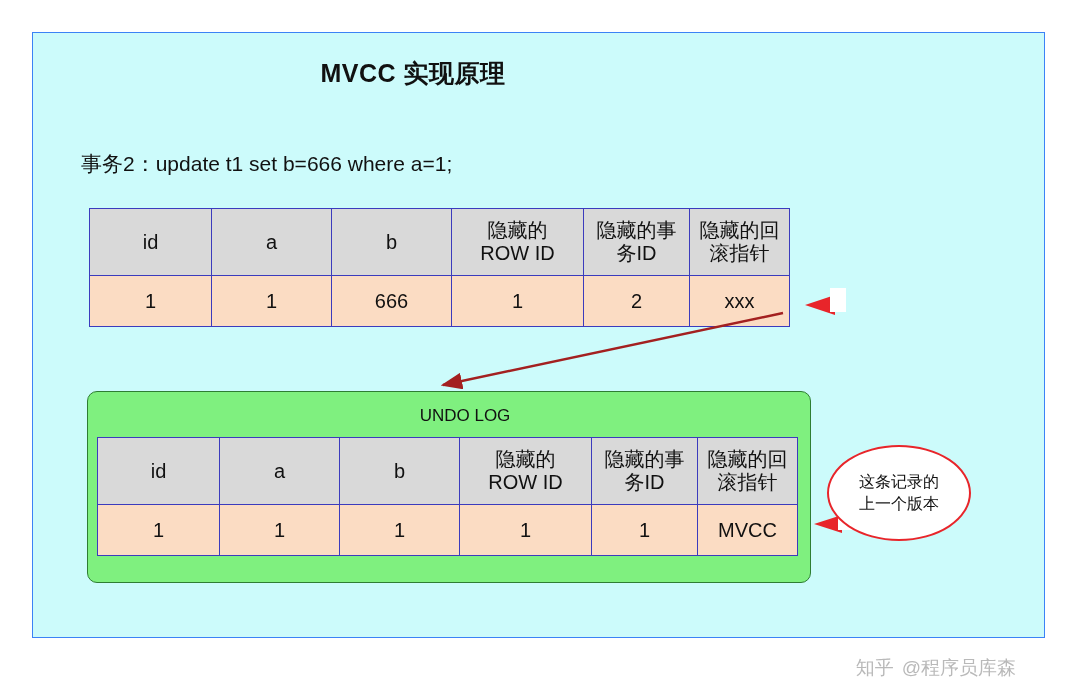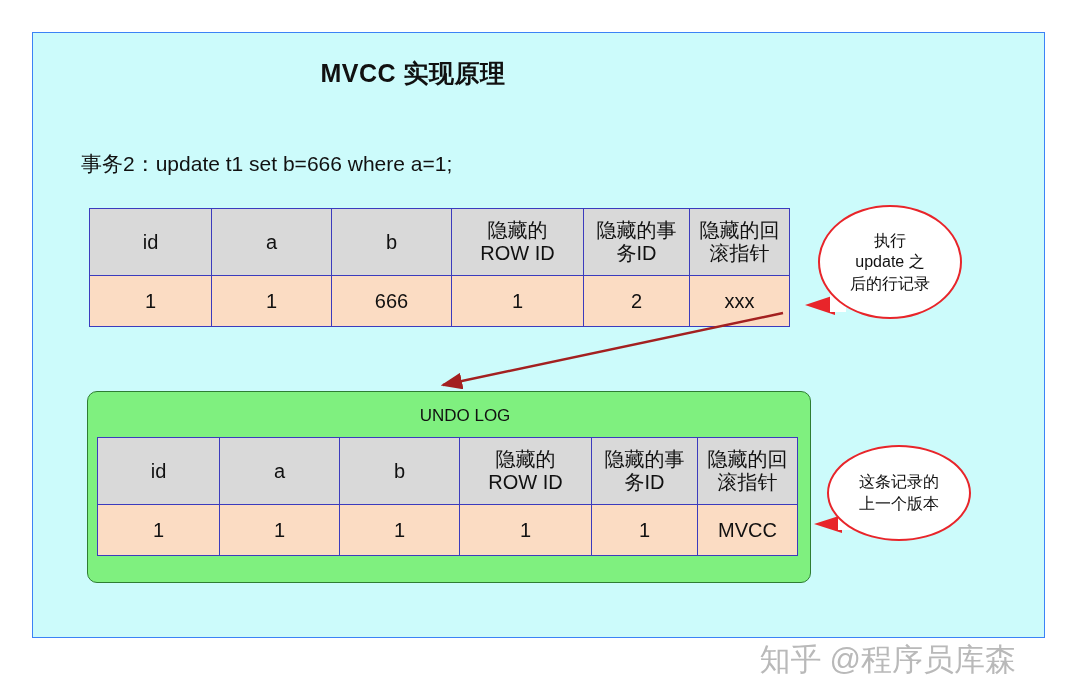--- a/index.html
+++ b/index.html
@@ -153,21 +153,21 @@
     top: 0;
     width: 1013px;
     height: 606px;
     pointer-events: none;
   }
 
   .watermark {
     position: absolute;
     right: 28px;
     bottom: -44px;
-    font-size: 31px;
+    font-size: 19px;
     color: #b9b9b9;
     white-space: nowrap;
   }
   .wm-badge {
     display: inline-block;
     margin-right: 8px;
   }
 </style>
 </head>
 <body>
@@ -250,23 +250,20 @@
     <defs>
       <marker id="arrowhead" markerWidth="9" markerHeight="7" refX="8" refY="3.5" orient="auto">
         <polygon points="0 0, 9 3.5, 0 7" fill="#a32020"></polygon>
       </marker>
     </defs>
     <line x1="750" y1="280" x2="410" y2="352" stroke="#a32020" stroke-width="2.4" marker-end="url(#arrowhead)"></line>
   </svg>
 
   <div class="tail" id="tail-update"></div>
   <div class="tail-patch" id="tailpatch-update"></div>
-  <div class="callout" id="callout-update">执行
-update 之
-后的行记录</div>
 
   <div class="tail" id="tail-version"></div>
   <div class="tail-patch" id="tailpatch-version"></div>
   <div class="callout" id="callout-version">这条记录的
 上一个版本</div>
 
   <div class="watermark">
     <span class="wm-badge">知乎</span><span>@程序员库森</span>
   </div>
 

